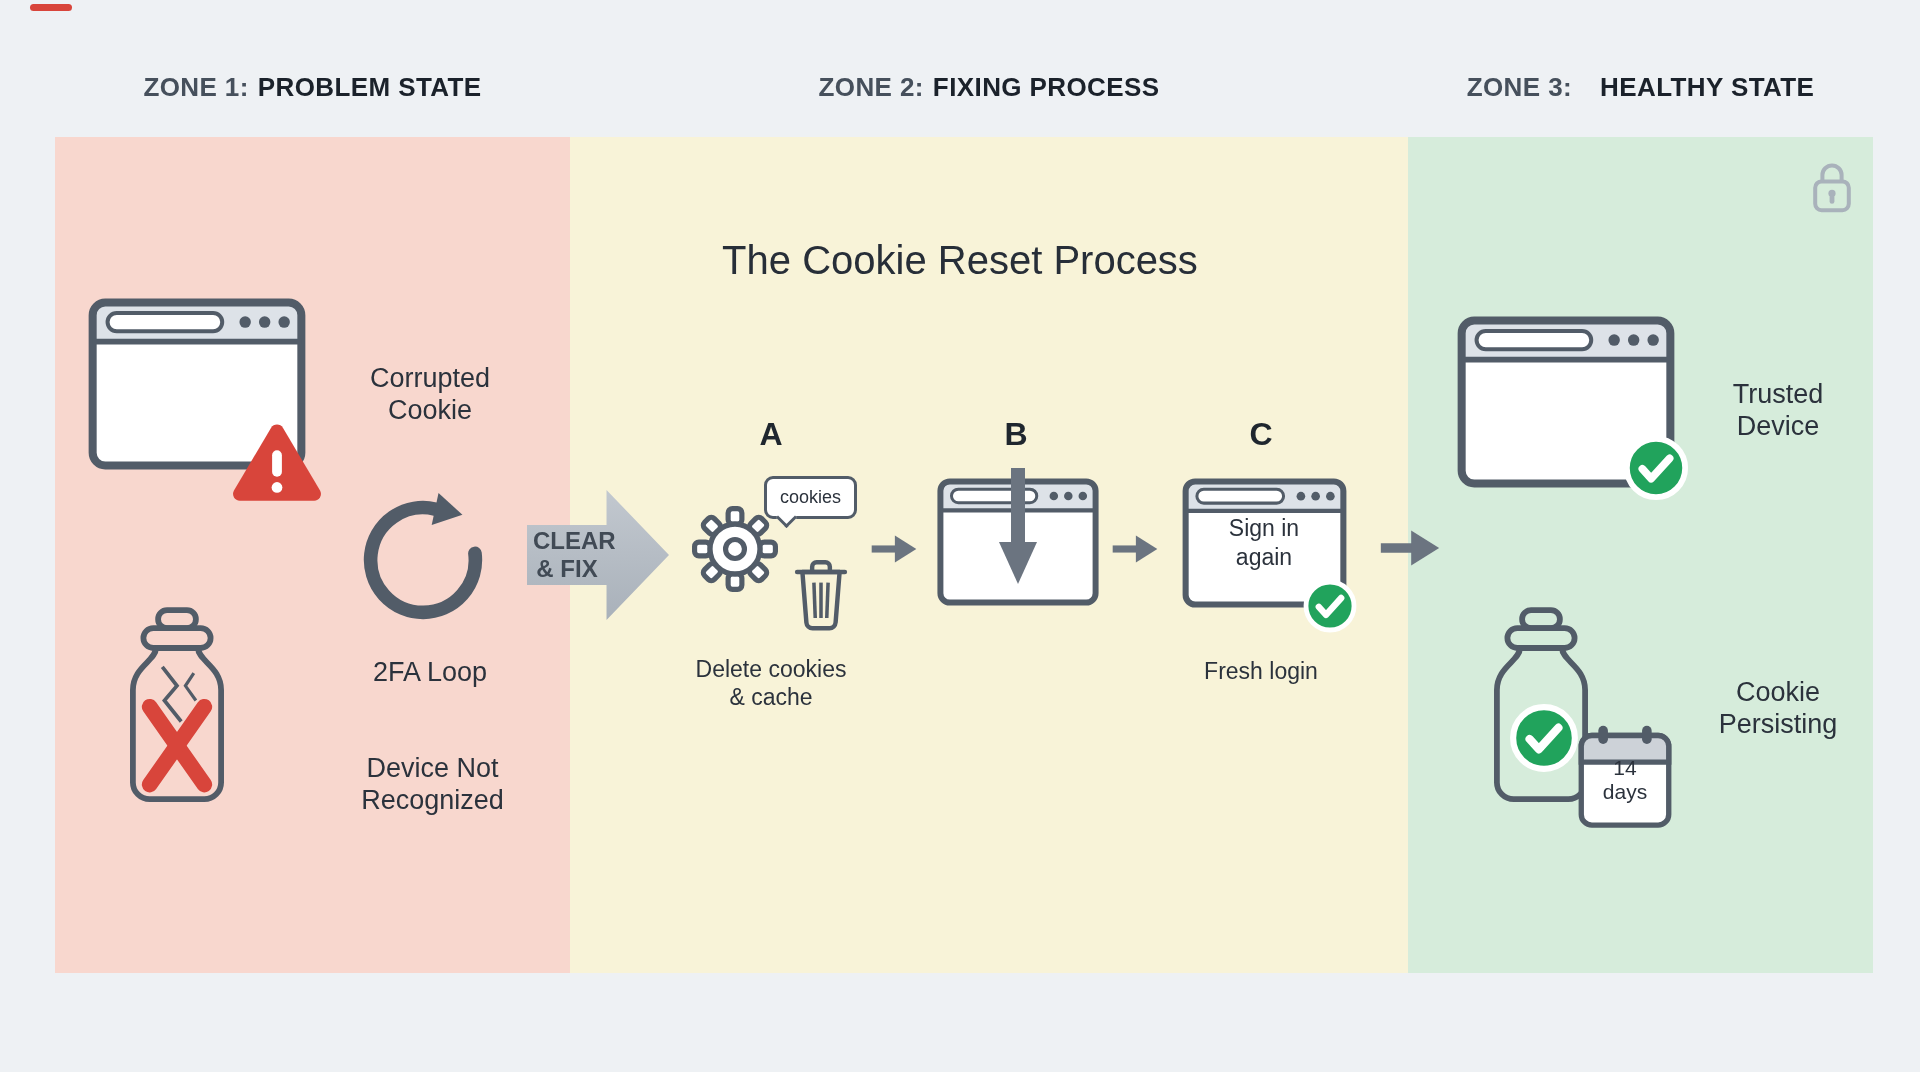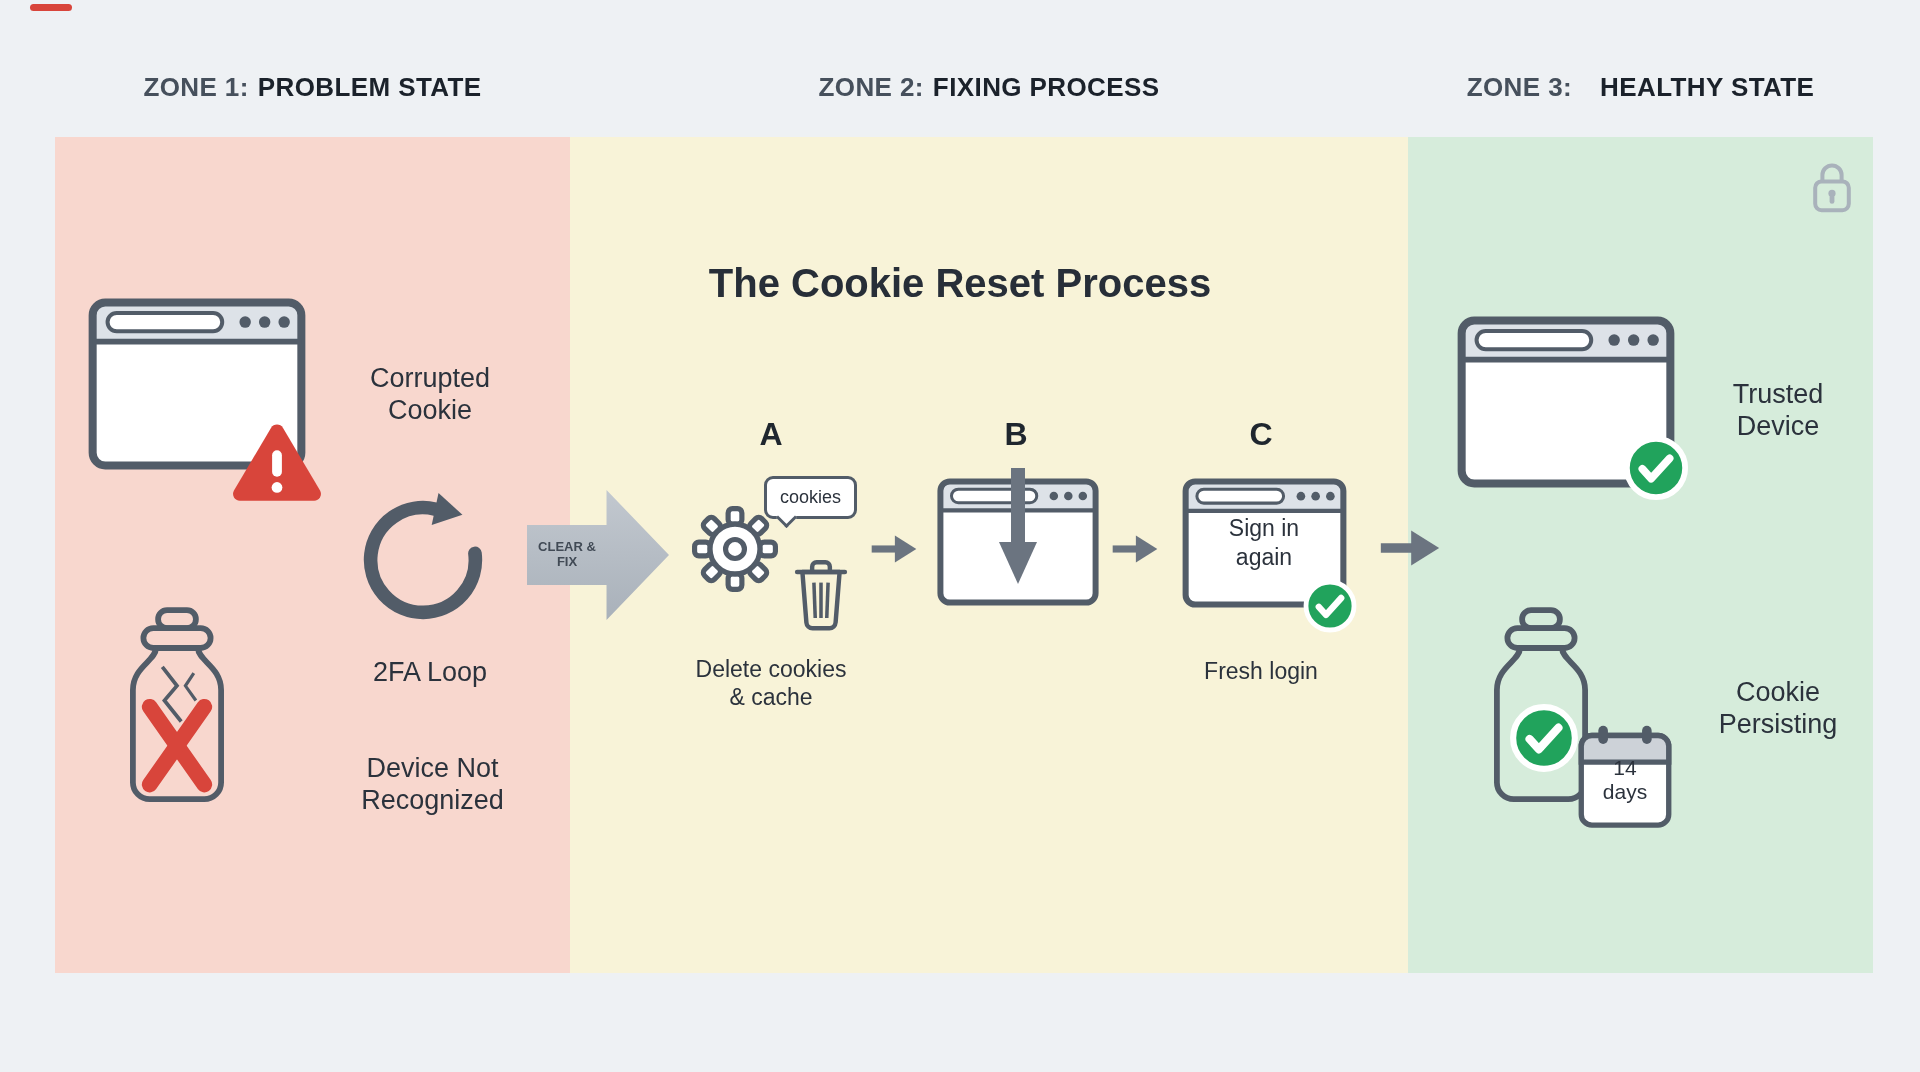--- a/index.html
+++ b/index.html
@@ -41,37 +41,37 @@
 
   
   .cap {
     position:absolute; text-align:center;
     font-size:27px; color:#2b323c; line-height:1.2;
   }
   .cap2 { font-size:23px; }
 
   .process-title {
     position:absolute; left:540px; top:238px; width:840px;
-    text-align:center; font-size:40px; font-weight:700; color:#272e38;margin-top:23px;
+    text-align:center; font-size:40px; font-weight:400; color:#272e38;
   }
   .step-letter {
     position:absolute; width:60px; top:416px; text-align:center;
     font-size:32px; font-weight:700; color:#1f262e;
   }
 
   
   .big-arrow {
     position:absolute; left:527px; top:490px; width:142px; height:130px;
     background: linear-gradient(180deg, #c2c8cf, #a9b1ba);
     clip-path: polygon(0 27%, 56% 27%, 56% 0, 100% 50%, 56% 100%, 56% 73%, 0 73%);
     display:flex; align-items:center;
   }
   .big-arrow-text {
     width:68px; margin-left:6px; text-align:center;
-    font-size:13px; font-weight:700; color:#414a55; line-height:1.15;
+    font-size:24px; font-weight:700; color:#414a55; line-height:1.15;
   }
 
   
   .bubble {
     position:absolute; left:764px; top:476px;
     background:#ffffff; border:3px solid #525c68; border-radius:9px;
     padding:8px 13px; font-size:18px; color:#2b323c; white-space:nowrap;
   }
   .bubble::after {
     content:""; position:absolute; left:12px; bottom:-9px;

